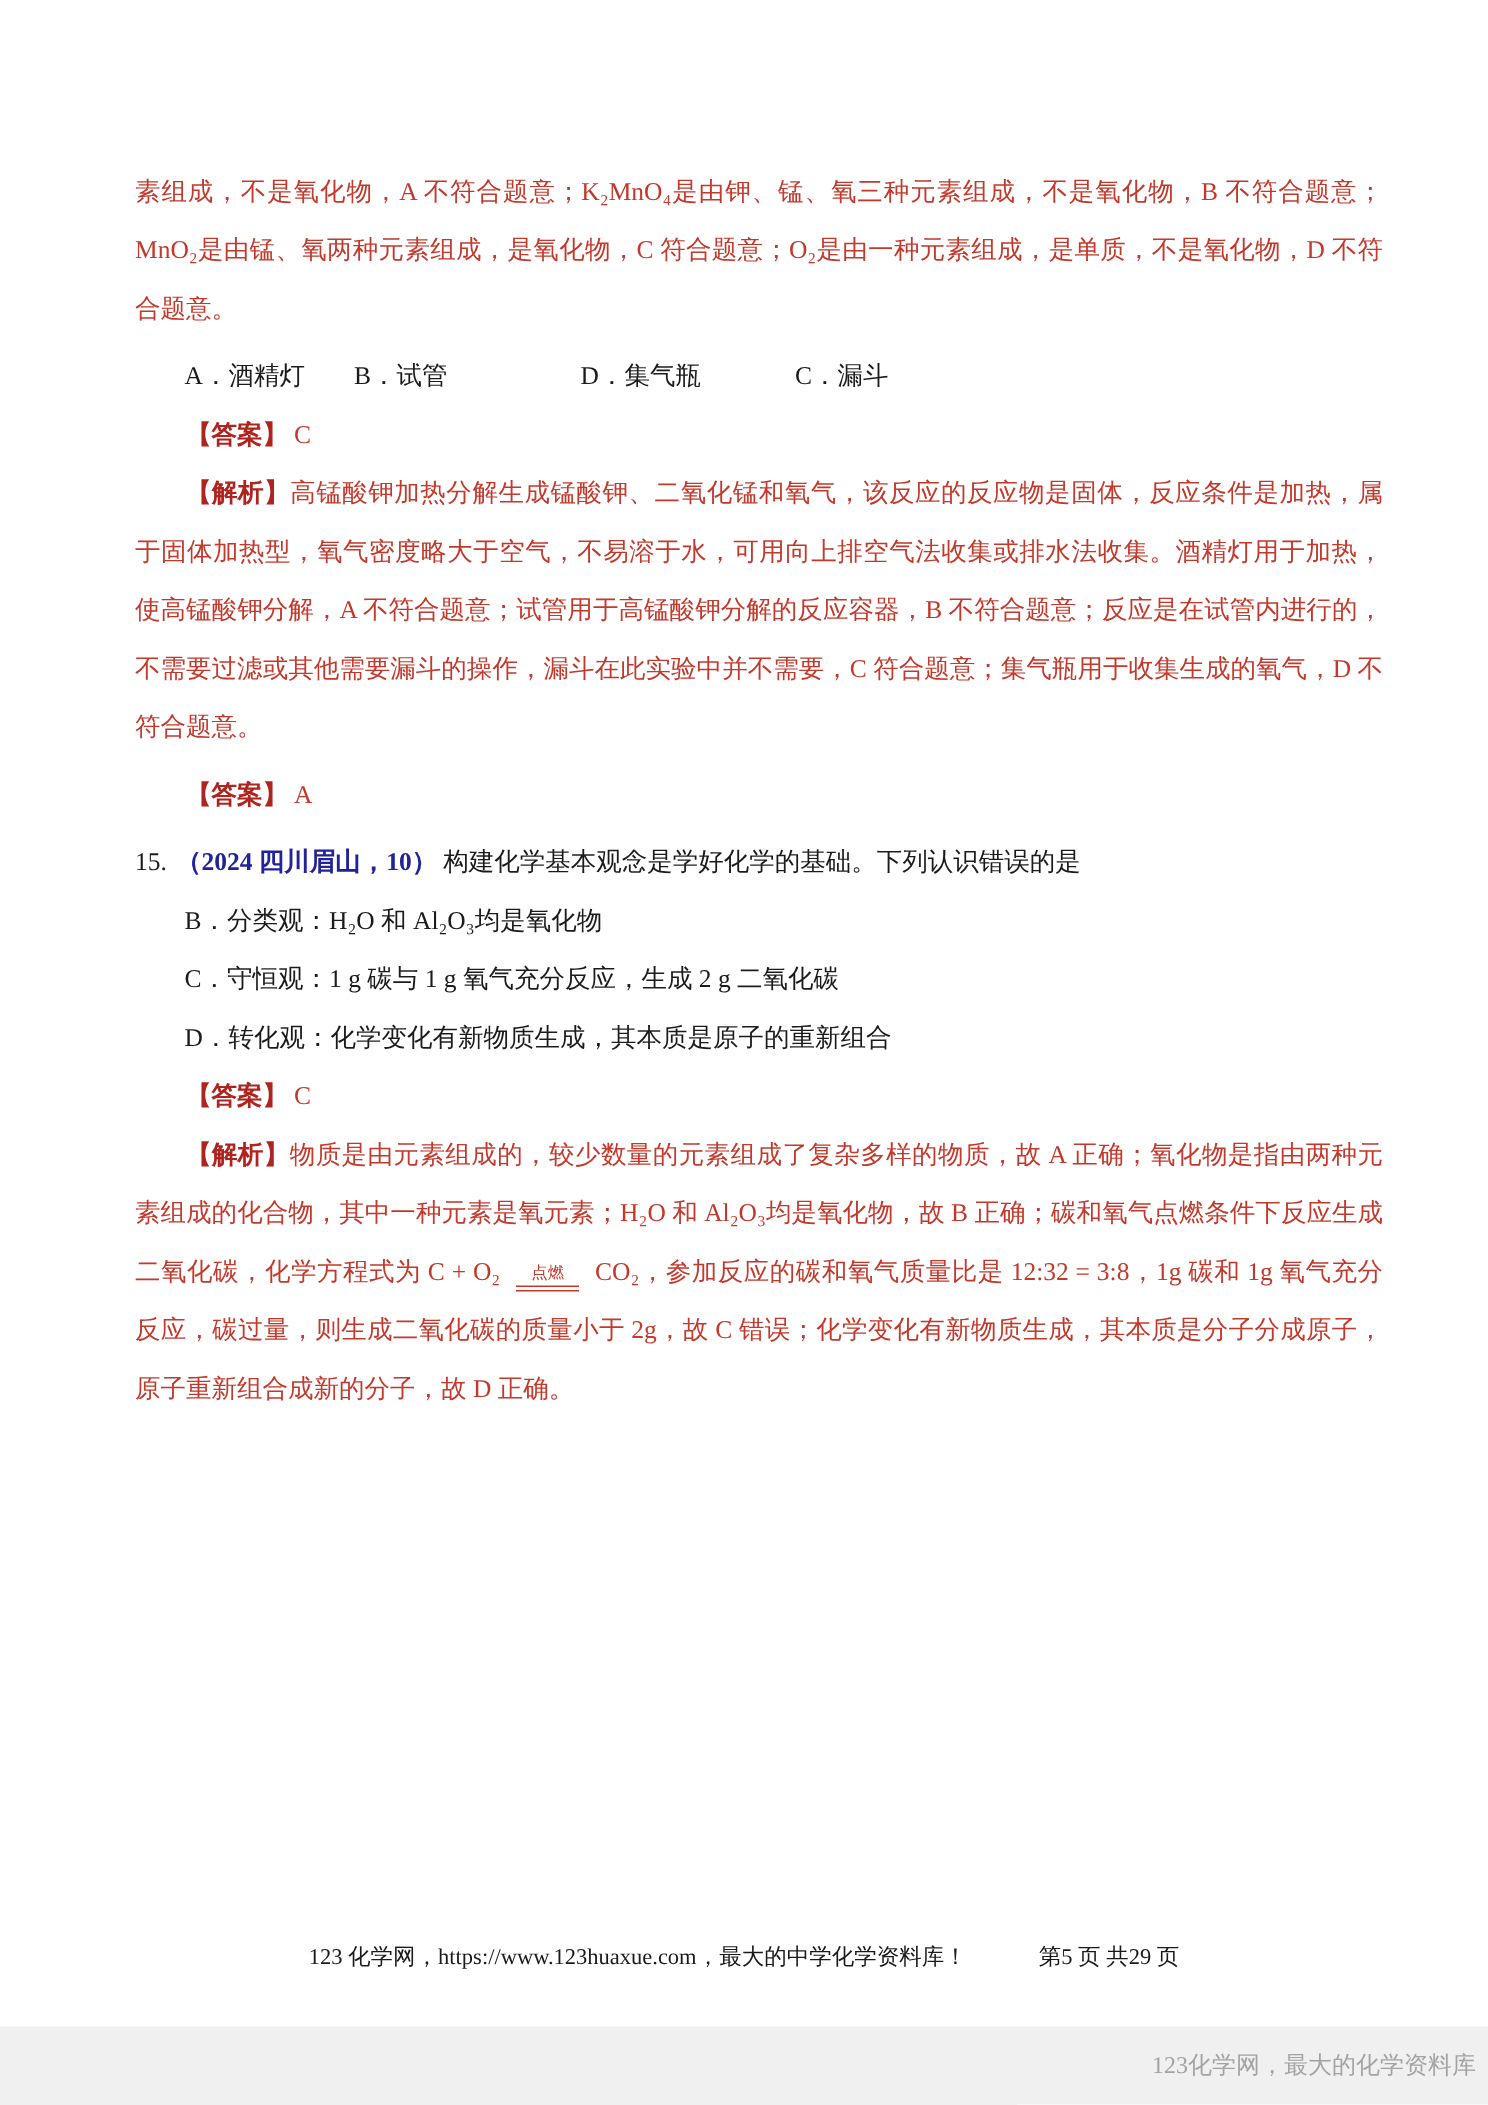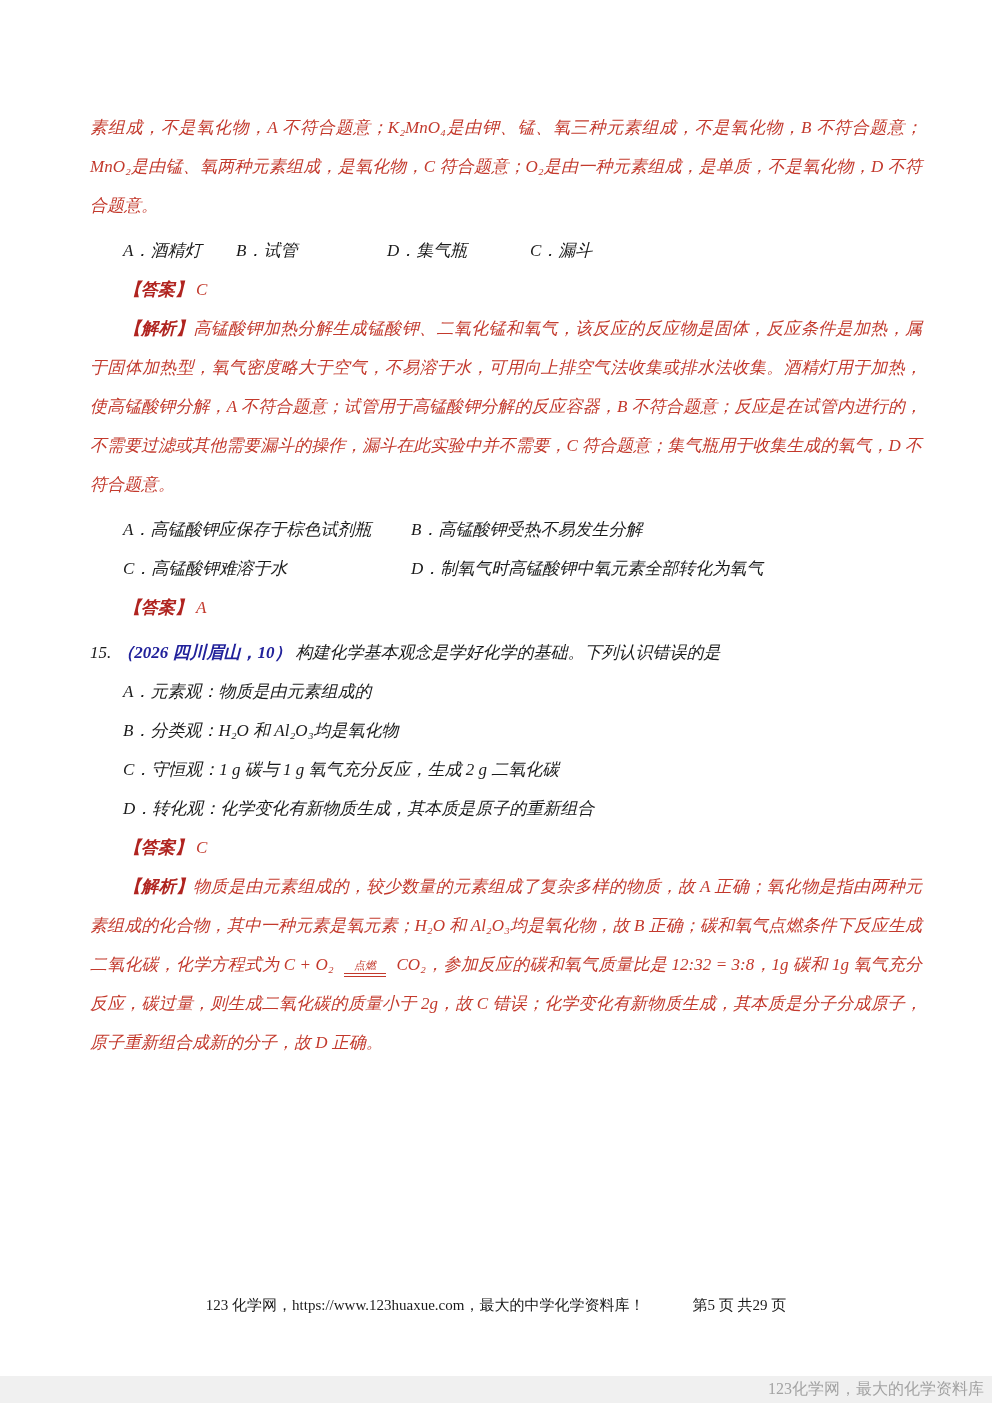--- a/index.html
+++ b/index.html
@@ -10,21 +10,20 @@
     font-family:"Liberation Serif","DejaVu Serif","DejaVu Sans",serif;
     color:var(--text-black,#1b1b1b);
     position:relative;
   }
   .page{position:relative;width:992px;height:1403px;}
   .doc{
     padding:108px 70px 0 90px;
     font-size:17px;
     line-height:39px;
     text-align:justify;
-    font-style:italic;
   }
   p{margin:0;}
   .red{color:var(--red-body,#c3392c);}
   .question{margin-top:6px;}
   .q-header{color:var(--text-black,#1b1b1b);}
   .q-num{margin-right:6px;}
   .q-source{
     color:var(--blue-source,#22229b);
     font-weight:bold;
     margin-right:4px;
@@ -68,21 +67,21 @@
     display:flex;
     justify-content:center;
     gap:48px;
     font-size:15px;
     line-height:26px;
     color:#1a1a1a;
   }
   .watermark-band{
     position:absolute;
     left:0;right:0;bottom:0;
-    height:27px;
+    height:52px;
     background:#f0f0f0;
     display:flex;
     align-items:center;
     justify-content:flex-end;
     padding-right:8px;
     box-sizing:border-box;
     font-size:16px;
     color:var(--watermark-gray,#a3a3a3);
   }
 </style>
@@ -99,33 +98,26 @@
         <span class="opt">A．酒精灯</span>
         <span class="opt">B．试管</span>
         <span class="opt">D．集气瓶</span>
         <span class="opt">C．漏斗</span>
       </div>
       <p class="answer-line"><span class="ans-label">【答案】</span><span class="ans-value">C</span></p>
       <p class="analysis"><span class="ana-label">【解析】</span><span class="ana-text"><span>高锰酸钾加热分解生成锰酸钾、二氧化锰和氧气，该反应的反应物是固体，反应条件是加热，属于固体加热型，氧气密度略大于空气，不易溶于水，可用向上排空气法收集或排水法收集。酒精灯用于加热，使高锰酸钾分解，A 不符合题意；试管用于高锰酸钾分解的反应容器，B 不符合题意；反应是在试管内进行的，不需要过滤或其他需要漏斗的操作，漏斗在此实验中并不需要，C 符合题意；集气瓶用于收集生成的氧气，D 不符合题意。</span></span></p>
     </section>
 
     <section class="question">
-      <div class="options-grid2">
-        <span class="opt">A．高锰酸钾应保存于棕色试剂瓶</span>
-        <span class="opt">B．高锰酸钾受热不易发生分解</span>
-        <span class="opt">C．高锰酸钾难溶于水</span>
-        <span class="opt">D．制氧气时高锰酸钾中氧元素全部转化为氧气</span>
-      </div>
       <p class="answer-line"><span class="ans-label">【答案】</span><span class="ans-value">A</span></p>
     </section>
 
     <section class="question">
-      <p class="q-header"><span class="q-num">15.</span><span class="q-source">（2026 四川眉山，10）</span><span class="q-stem">构建化学基本观念是学好化学的基础。下列认识错误的是</span></p>
+      <p class="q-header"><span class="q-num">15.</span><span class="q-source">（2024 四川眉山，10）</span><span class="q-stem">构建化学基本观念是学好化学的基础。下列认识错误的是</span></p>
       <div class="options-list">
-        <span class="opt">A．元素观：物质是由元素组成的</span>
         <span class="opt">B．分类观：H₂O 和 Al₂O₃均是氧化物</span>
         <span class="opt">C．守恒观：1 g 碳与 1 g 氧气充分反应，生成 2 g 二氧化碳</span>
         <span class="opt">D．转化观：化学变化有新物质生成，其本质是原子的重新组合</span>
       </div>
       <p class="answer-line"><span class="ans-label">【答案】</span><span class="ans-value">C</span></p>
       <p class="analysis"><span class="ana-label">【解析】</span><span class="ana-text"><span>物质是由元素组成的，较少数量的元素组成了复杂多样的物质，故 A 正确；氧化物是指由两种元素组成的化合物，其中一种元素是氧元素；H₂O 和 Al₂O₃均是氧化物，故 B 正确；碳和氧气点燃条件下反应生成二氧化碳，化学方程式为 C + O₂ </span><span class="eq-cond">点燃</span><span> CO₂，参加反应的碳和氧气质量比是 12:32 = 3:8，1g 碳和 1g 氧气充分反应，碳过量，则生成二氧化碳的质量小于 2g，故 C 错误；化学变化有新物质生成，其本质是分子分成原子，原子重新组合成新的分子，故 D 正确。</span></span></p>
     </section>
 
   </div>
 

